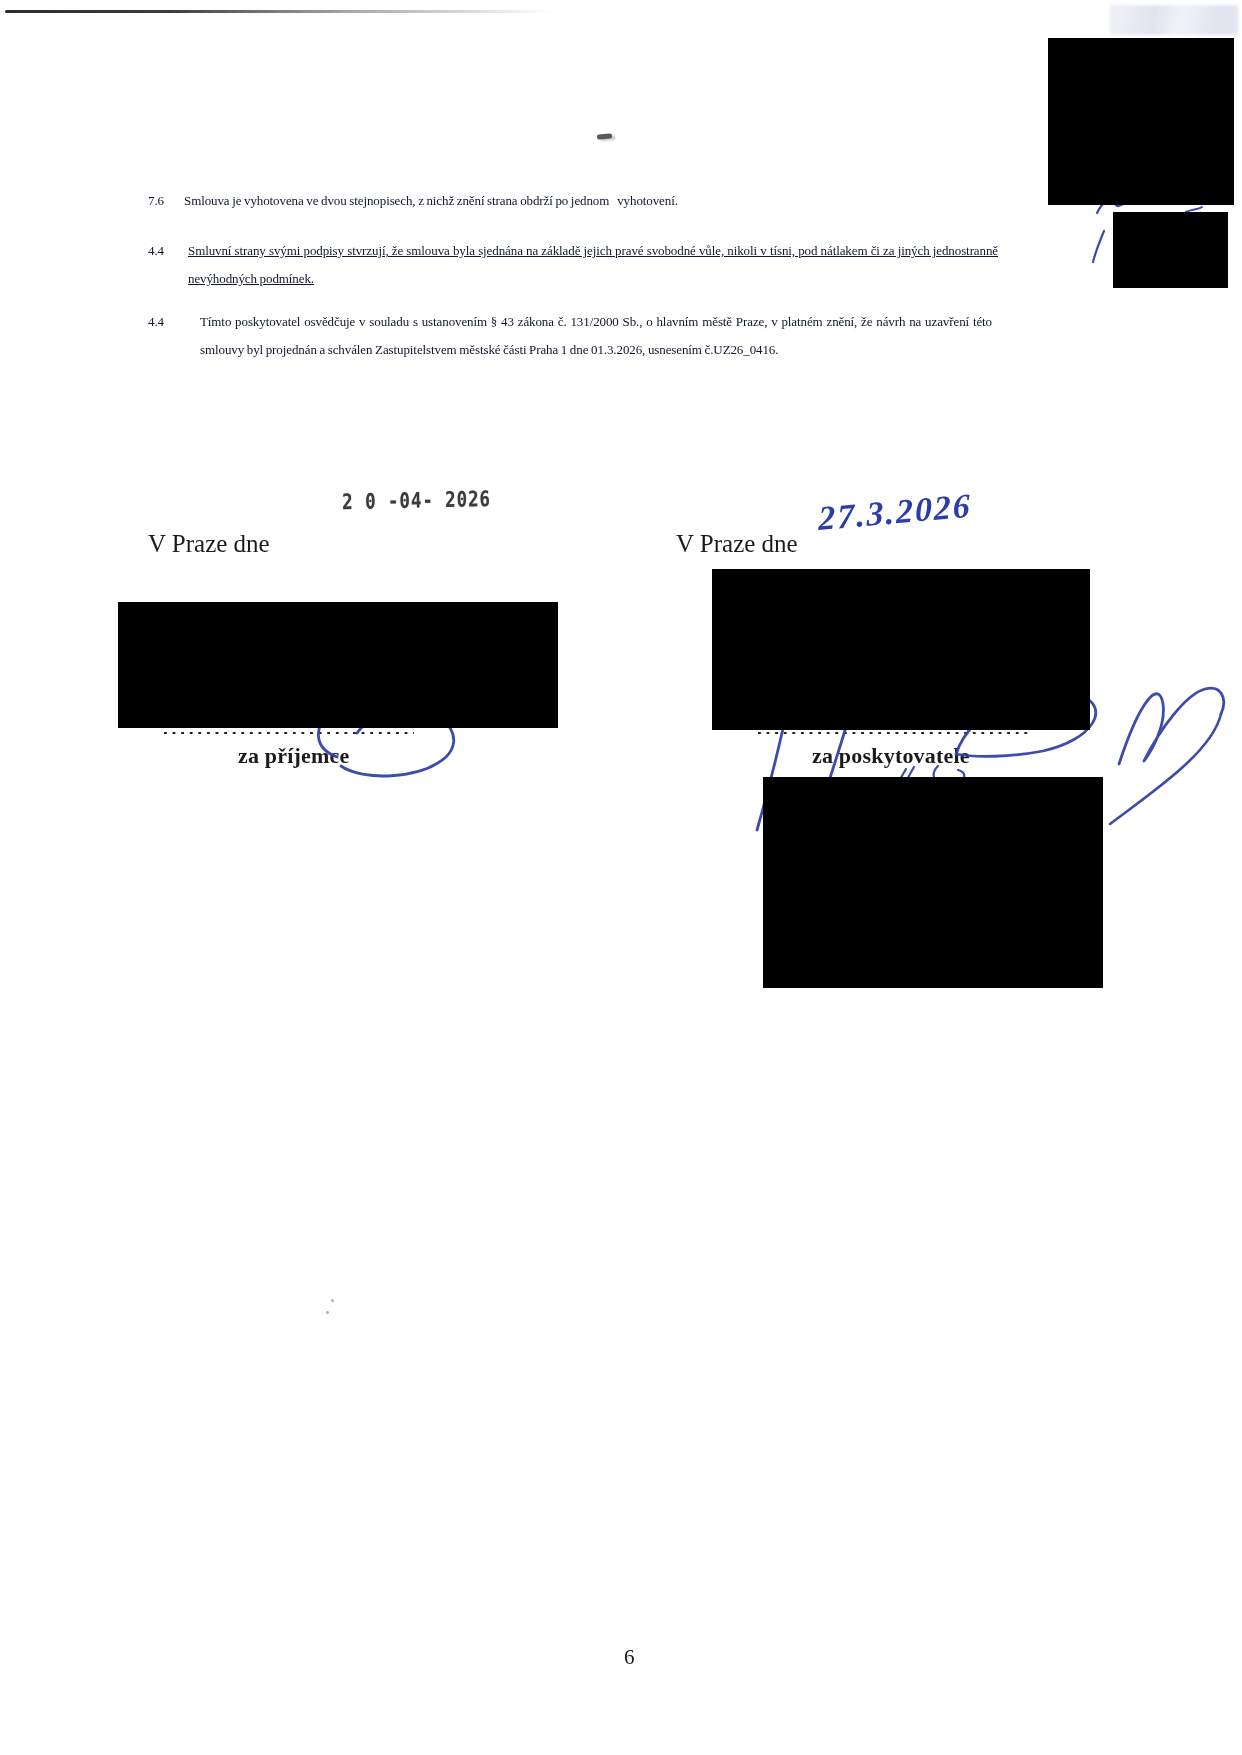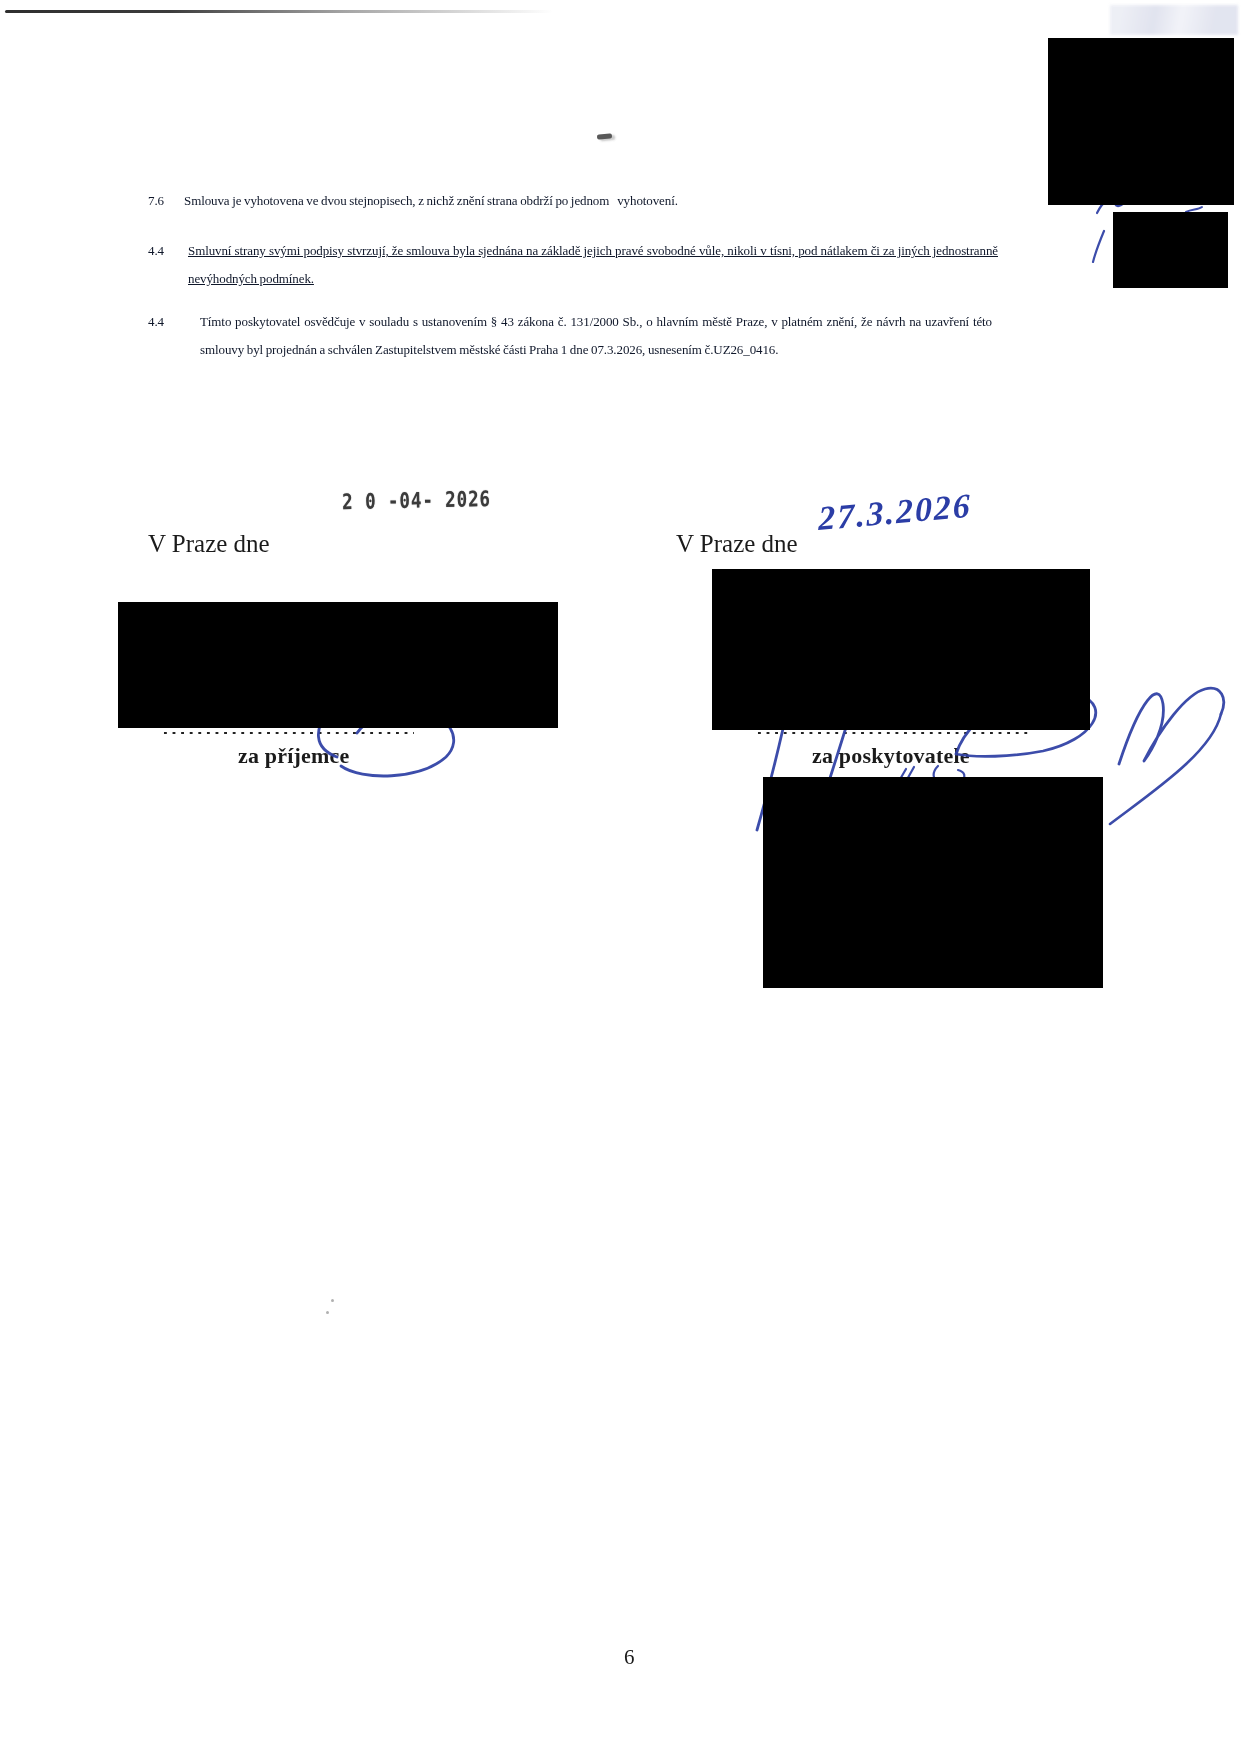--- a/index.html
+++ b/index.html
@@ -72,21 +72,21 @@
   <div class="clause clause-76">
     <span class="num">7.6</span>
     <div class="body">Smlouva je vyhotovena ve dvou stejnopisech, z nichž znění strana obdrží po jednom   vyhotovení.</div>
   </div>
   <div class="clause clause-77">
     <span class="num">4.4</span>
     <div class="body">Smluvní strany svými podpisy stvrzují, že smlouva byla sjednána na základě jejich pravé svobodné vůle, nikoli v tísni, pod nátlakem či za jiných jednostranně nevýhodných podmínek.</div>
   </div>
   <div class="clause clause-78">
     <span class="num">4.4</span>
-    <div class="body">Tímto poskytovatel osvědčuje v souladu s ustanovením § 43 zákona č. 131/2000 Sb., o hlavním městě Praze, v platném znění, že návrh na uzavření této smlouvy byl projednán a schválen Zastupitelstvem městské části Praha 1 dne 07.3.2026, usnesením č.UZ26_0416.</div>
+    <div class="body">Tímto poskytovatel osvědčuje v souladu s ustanovením § 43 zákona č. 131/2000 Sb., o hlavním městě Praze, v platném znění, že návrh na uzavření této smlouvy byl projednán a schválen Zastupitelstvem městské části Praha 1 dne 01.3.2026, usnesením č.UZ26_0416.</div>
   </div>
 
   <div class="stamp">2 0 -04- 2026</div>
   <div class="place-label place-left">V Praze dne</div>
   <div class="place-label place-right">V Praze dne</div>
   <div class="hand-date">27.3.2026</div>
 
   <div class="dots dots-left"></div>
   <div class="dots dots-right"></div>
   <div class="sig-label sig-label-left">za příjemce</div>

